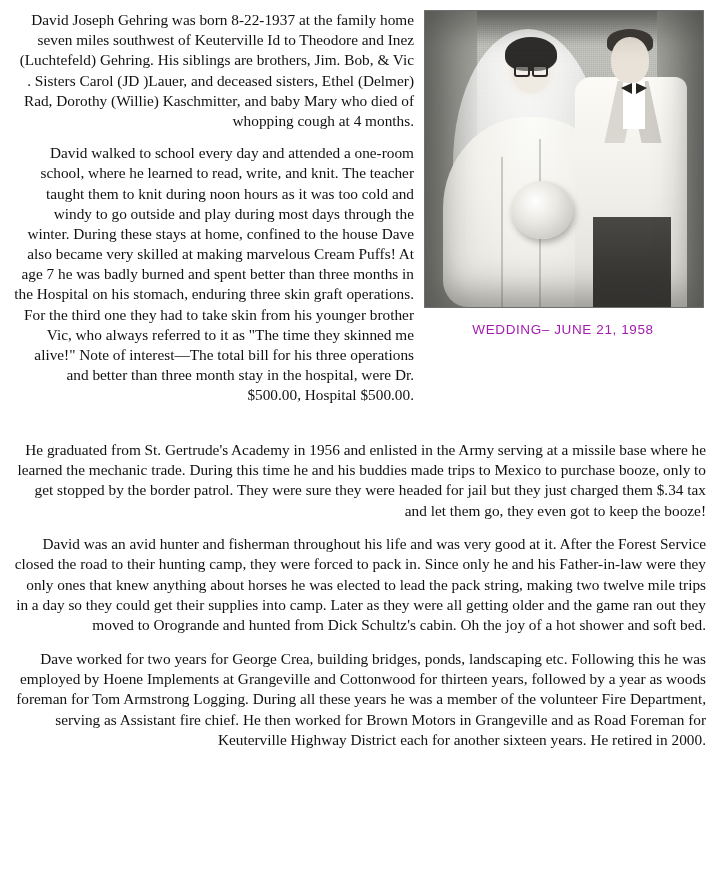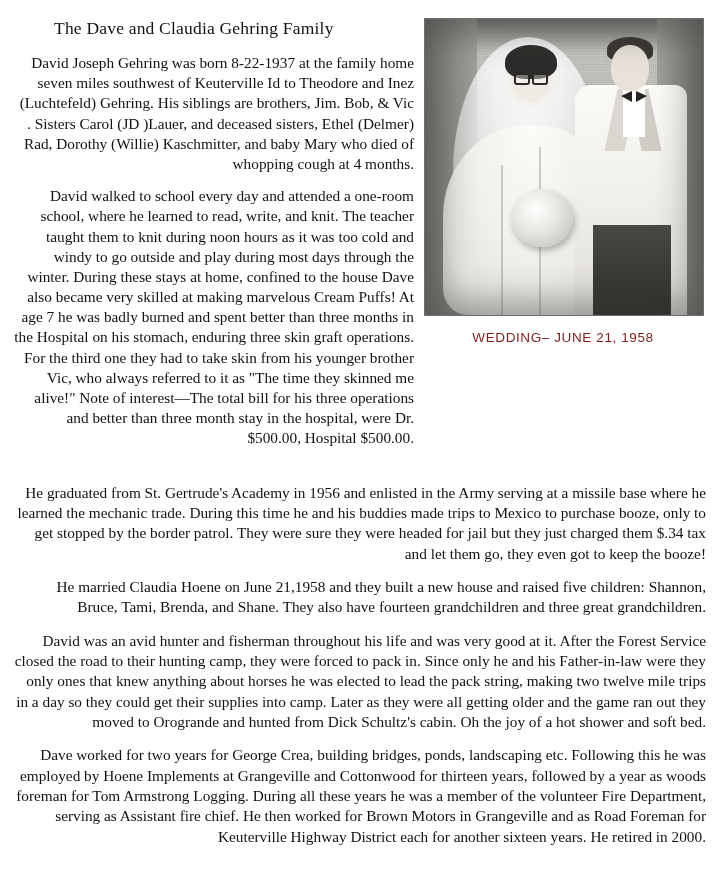--- a/index.html
+++ b/index.html
@@ -44,21 +44,21 @@
     position: relative;
     overflow: hidden;
     background: #d8d8d6;
   }
   .photo-caption {
     text-align: center;
     font-size: 13.5px;
     letter-spacing: 0.6px;
     margin-top: 14px;
     font-family: "Liberation Sans", sans-serif;
-    color: #7f1d1d;
+    color: #a21caf;
   }
   .left-col {
     width: 400px;
   }
   p.body {
     font-size: 15.3px;
     line-height: 1.32;
     margin: 0 0 12px 0;
     text-align: right;
   }
@@ -275,30 +275,28 @@
         <div class="bride-head"></div>
         <div class="bride-hair"></div>
         <div class="bride-glasses"></div>
         <div class="bouquet"></div>
 
         <div class="ph-vignette"></div>
       </div>
       <div class="photo-caption">WEDDING– JUNE 21, 1958</div>
     </div>
 
-    <h1 class="title">The Dave and Claudia Gehring Family</h1>
 
     <div class="left-col">
       <p class="body">David Joseph Gehring was born 8-22-1937 at the family home seven miles southwest of Keuterville Id to Theodore and Inez (Luchtefeld) Gehring. His siblings are brothers, Jim. Bob, &amp; Vic . Sisters Carol (JD )Lauer, and deceased sisters, Ethel (Delmer) Rad, Dorothy (Willie) Kaschmitter, and baby Mary who died of whopping cough at 4 months.</p>
       <p class="body">David walked to school every day and attended a one-room school, where he learned to read, write, and knit. The teacher taught them to knit during noon hours as it was too cold and windy to go outside and play during most days through the winter. During these stays at home, confined to the house Dave also became very skilled at making marvelous Cream Puffs! At age 7 he was badly burned and spent better than three months in the Hospital on his stomach, enduring three skin graft operations. For the third one they had to take skin from his younger brother Vic, who always referred to it as "The time they skinned me alive!" Note of interest—The total bill for his three operations and better than three month stay in the hospital, were Dr. $500.00, Hospital $500.00.</p>
     </div>
   </div>
 
   <div class="spacer-after-top"></div>
 
   <div class="lower-section">
     <p class="body">He graduated from St. Gertrude's Academy in 1956 and enlisted in the Army serving at a missile base where he learned the mechanic trade. During this time he and his buddies made trips to Mexico to purchase booze, only to get stopped by the border patrol. They were sure they were headed for jail but they just charged them $.34 tax and let them go, they even got to keep the booze!</p>
-    <p class="body">He married Claudia Hoene on June 21,1958 and they built a new house and raised five children: Shannon, Bruce, Tami, Brenda, and Shane. They also have fourteen grandchildren and three great grandchildren.</p>
     <p class="body">David was an avid hunter and fisherman throughout his life and was very good at it. After the Forest Service closed the road to their hunting camp, they were forced to pack in. Since only he and his Father-in-law were they only ones that knew anything about horses he was elected to lead the pack string, making two twelve mile trips in a day so they could get their supplies into camp. Later as they were all getting older and the game ran out they moved to Orogrande and hunted from Dick Schultz's cabin. Oh the joy of a hot shower and soft bed.</p>
     <p class="body">Dave worked for two years for George Crea, building bridges, ponds, landscaping etc. Following this he was employed by Hoene Implements at Grangeville and Cottonwood for thirteen years, followed by a year as woods foreman for Tom Armstrong Logging. During all these years he was a member of the volunteer Fire Department, serving as Assistant fire chief. He then worked for Brown Motors in Grangeville and as Road Foreman for Keuterville Highway District each for another sixteen years. He retired in 2000.</p>
   </div>
 
 </div>
 
 </body></html>

